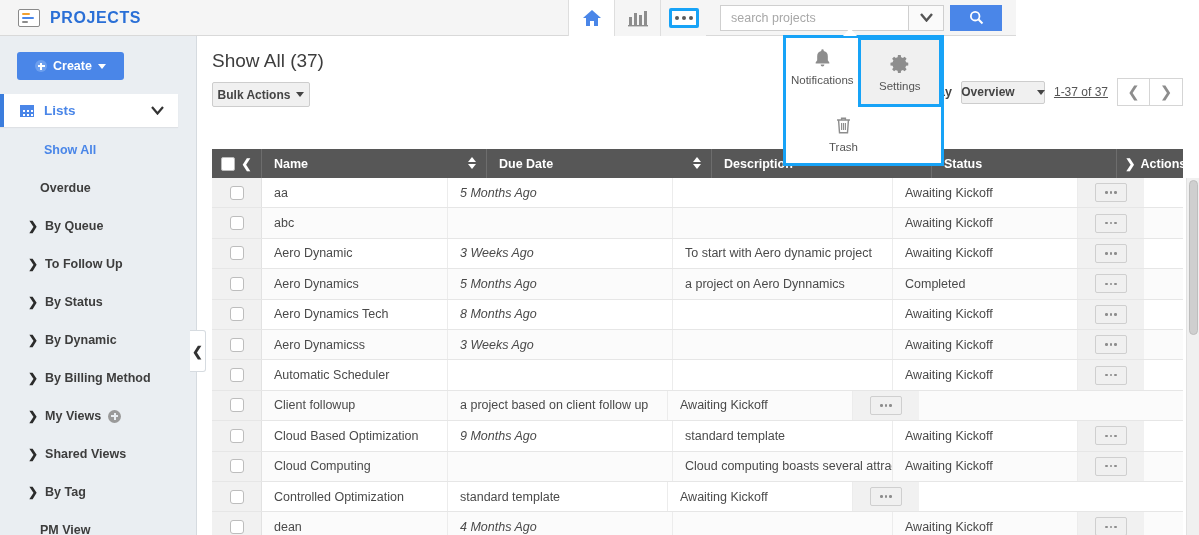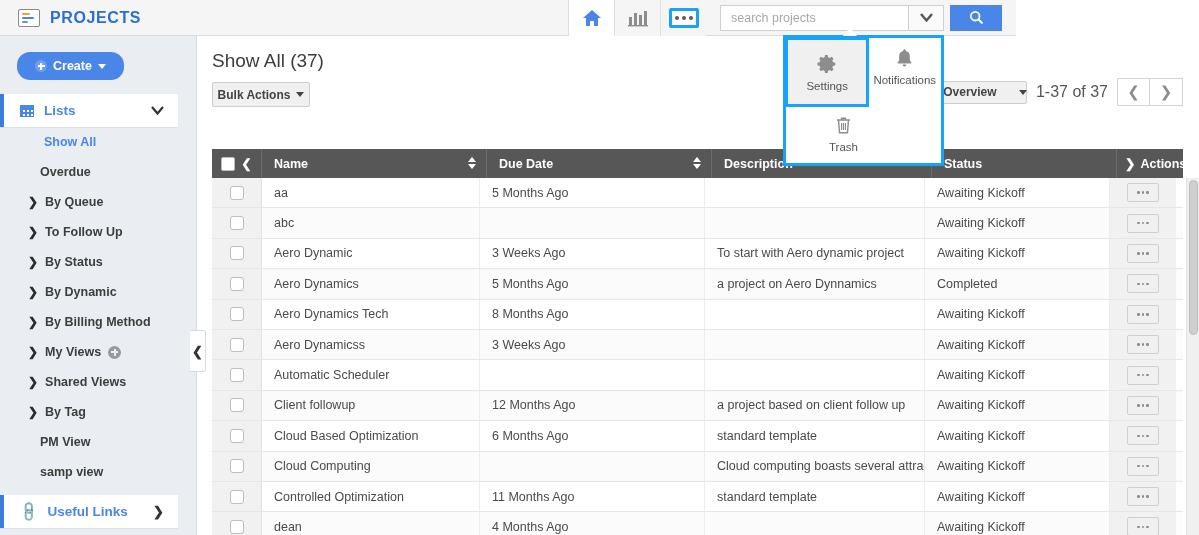--- a/index.html
+++ b/index.html
@@ -62,21 +62,21 @@
     display:flex;align-items:center;justify-content:center;margin-left:6px;margin-right:14px;
     cursor:pointer;
   }
 
   
   .sidebar{
     position:absolute; left:0; top:36px; width:197px; height:499px;
     background:#eaeef2; border-right:1px solid #d6dbe0;
   }
   .create-btn{
-    margin:16px 0 0 17px; width:107px;height:28px;background:#4a86e8;border-radius:13px;
+    margin:16px 0 0 17px; width:107px;height:28px;background:#4a86e8;border-radius:3px;
     color:#fff;font-size:12.5px;font-weight:bold;display:flex;align-items:center;
     justify-content:center;gap:6px;cursor:pointer;
   }
   .circ-plus{
     width:12px;height:12px;border-radius:50%;background:#6d9fee;position:relative;display:inline-block;
   }
   .circ-plus:before,.circ-plus:after{
     content:"";position:absolute;background:#fff;
   }
   .circ-plus:before{left:2.5px;top:5px;width:7px;height:2px;}
@@ -94,21 +94,21 @@
     width:14px;height:12px;background:
       linear-gradient(#4a86e8,#4a86e8) 0 0/100% 3px no-repeat,
       repeating-linear-gradient(90deg,#4a86e8 0 2px,transparent 2px 4px) 0 4px/100% 8px,
       repeating-linear-gradient(0deg,#4a86e8 0 2px,transparent 2px 4px) 0 4px/100% 8px;
     border:1px solid #4a86e8;
   }
   .link-ico{color:#4a86e8;font-size:14px;transform:rotate(-45deg);display:inline-block;}
 
   .nav-item{
     height:30px; display:flex; align-items:center; padding-left:28px; font-size:12.5px;
-    color:#3d3d3d; font-weight:bold; cursor:pointer; gap:7px;
+    color:#3d3d3d; font-weight:bold; cursor:pointer; gap:7px;margin-top:8px;
   }
   .nav-item.link{ color:#4a86e8; }
   .nav-item.plain{ padding-left:40px; font-weight:bold; }
   .arrow-r{
     color:#2b2b2b; font-size:12px; font-weight:bold; line-height:1;
   }
   .plus-circ{
     width:13px;height:13px;border-radius:50%;background:#9a9a9a;position:relative;display:inline-block;
   }
   .plus-circ:before,.plus-circ:after{content:"";position:absolute;background:#eaeef2;}
@@ -135,21 +135,21 @@
   }
   .head-right{
     position:absolute;right:16px;top:42px;display:flex;align-items:center;gap:9px;
   }
   .display-lbl{font-size:12.5px;color:#444;font-weight:bold;}
   .overview-btn{
     width:84px;height:23px;background:#f0f0f0;border:1px solid #cdcdcd;border-radius:2px;
     display:flex;align-items:center;justify-content:center;gap:22px;font-size:12px;
     font-weight:bold;color:#444;cursor:pointer;
   }
-  .count-lbl{font-size:16px;color:#555;}
+  .count-lbl{font-size:12px;color:#555;text-decoration:underline;}
   .pager{display:flex;}
   .pg-btn{
     width:33px;height:28px;border:1px solid #d5d5d5;background:#fff;display:flex;
     align-items:center;justify-content:center;color:#8d8d8d;font-size:15px;cursor:pointer;
   }
   .pg-btn + .pg-btn{ border-left:none; }
 
   
   .tbl{ position:absolute; left:14px; top:113px; width:971px; }
   .thead{
@@ -179,22 +179,22 @@
   }
   .trow:nth-child(even){ background:#fbfbfb; }
   .td{
     display:flex;align-items:center;height:100%;padding-left:12px;overflow:hidden;
     white-space:nowrap;border-right:1px solid #ececec;
   }
   .td-check{ width:50px;justify-content:center;padding-left:0;background:#f1f1f1;border-right:1px solid #e2e2e2;}
   .td-check .cb{
     width:14px;height:14px;background:#fff;border:1px solid #bdbdbd;border-radius:3px;cursor:pointer;
   }
-  .td-name{width:218px;}
-  .td-date{width:225px;}
+  .td-name{width:186px;}
+  .td-date{width:225px;font-style:italic;}
   .td-desc{width:220px;}
   .td-status{width:185px;}
   .td-actions{width:66px;justify-content:center;padding-left:0;background:#f1f1f1;border-right:none;}
   .act-btn{
     width:32px;height:19px;background:#f0f0f0;border:1px solid #cfcfcf;border-radius:2px;
     display:flex;align-items:center;justify-content:center;gap:2px;cursor:pointer;
   }
   .act-btn b{width:2.5px;height:2.5px;border-radius:50%;background:#8d8d8d;display:block;}
 
   
@@ -526,37 +526,36 @@
               <b></b>
               <b></b>
             </span>
           </div>
         </div>
         <div class="trow">
           <div class="td td-check">
             <span class="cb"></span>
           </div>
           <div class="td td-name">Client followup</div>
-          <div class="td td-date">12 Months Ago</div>
           <div class="td td-desc">a project based on client follow up</div>
           <div class="td td-status">Awaiting Kickoff</div>
           <div class="td td-actions">
             <span class="act-btn">
               <b></b>
               <b></b>
               <b></b>
             </span>
           </div>
         </div>
         <div class="trow">
           <div class="td td-check">
             <span class="cb"></span>
           </div>
           <div class="td td-name">Cloud Based Optimization</div>
-          <div class="td td-date">6 Months Ago</div>
+          <div class="td td-date">9 Months Ago</div>
           <div class="td td-desc">standard template</div>
           <div class="td td-status">Awaiting Kickoff</div>
           <div class="td td-actions">
             <span class="act-btn">
               <b></b>
               <b></b>
               <b></b>
             </span>
           </div>
         </div>
@@ -574,21 +573,20 @@
               <b></b>
               <b></b>
             </span>
           </div>
         </div>
         <div class="trow">
           <div class="td td-check">
             <span class="cb"></span>
           </div>
           <div class="td td-name">Controlled Optimization</div>
-          <div class="td td-date">11 Months Ago</div>
           <div class="td td-desc">standard template</div>
           <div class="td td-status">Awaiting Kickoff</div>
           <div class="td td-actions">
             <span class="act-btn">
               <b></b>
               <b></b>
               <b></b>
             </span>
           </div>
         </div>
@@ -612,37 +610,37 @@
   </div>
 
   <div class="vscroll">
     <div class="vthumb"></div>
   </div>
 </div>
 
 <div class="popup-notch"></div>
 <div class="popup-outer">
   <div class="pop-row">
+    <div class="pop-item">
+      <span class="glyph">
+        <svg width="19" height="21" viewBox="0 0 20 22">
+            <path fill="#8d8d8d" d="M10 1.2a1.3 1.3 0 011.3 1.3v.6A5.6 5.6 0 0115.6 8.6v4.2l1.6 2.4v1H2.8v-1l1.6-2.4V8.6A5.6 5.6 0 018.7 3.1v-.6A1.3 1.3 0 0110 1.2z"></path>
+            <path fill="#8d8d8d" d="M8 17.3h4a2 2 0 01-4 0z"></path>
+          </svg>
+      </span>
+      <span>Notifications</span>
+    </div>
     <div class="pop-item sel">
       <span class="glyph">
         <svg width="22" height="22" viewBox="0 0 24 24">
             <path fill="#8d8d8d" d="M12 8a4 4 0 100 8 4 4 0 000-8zm0 6a2 2 0 110-4 2 2 0 010 4z"></path>
             <path fill="#8d8d8d" d="M21 13.5v-3l-2.4-.4a6.9 6.9 0 00-.8-1.9l1.4-2-2.1-2.1-2 1.4a6.9 6.9 0 00-1.9-.8L12.8 2.3h-3l-.4 2.4c-.7.2-1.3.5-1.9.8l-2-1.4L3.4 6.2l1.4 2c-.3.6-.6 1.2-.8 1.9l-2.4.4v3l2.4.4c.2.7.5 1.3.8 1.9l-1.4 2 2.1 2.1 2-1.4c.6.3 1.2.6 1.9.8l.4 2.4h3l.4-2.4c.7-.2 1.3-.5 1.9-.8l2 1.4 2.1-2.1-1.4-2c.3-.6.6-1.2.8-1.9l2.4-.4z"></path>
           </svg>
       </span>
       <span>Settings</span>
-    </div>
-    <div class="pop-item">
-      <span class="glyph">
-        <svg width="19" height="21" viewBox="0 0 20 22">
-            <path fill="#8d8d8d" d="M10 1.2a1.3 1.3 0 011.3 1.3v.6A5.6 5.6 0 0115.6 8.6v4.2l1.6 2.4v1H2.8v-1l1.6-2.4V8.6A5.6 5.6 0 018.7 3.1v-.6A1.3 1.3 0 0110 1.2z"></path>
-            <path fill="#8d8d8d" d="M8 17.3h4a2 2 0 01-4 0z"></path>
-          </svg>
-      </span>
-      <span>Notifications</span>
     </div>
   </div>
   <div class="pop-row2">
     <div class="pop-item trash">
       <span class="glyph">
         <svg width="19" height="21" viewBox="0 0 20 22">
             <path fill="none" stroke="#8d8d8d" stroke-width="1.5" d="M3.2 5.2h13.6M8 5.2V3.4h4v1.8M4.8 5.2l1 13.4h8.4l1-13.4"></path>
             <path fill="none" stroke="#8d8d8d" stroke-width="1.2" d="M8 8.4v7.4M10 8.4v7.4M12 8.4v7.4"></path>
           </svg>
       </span>

